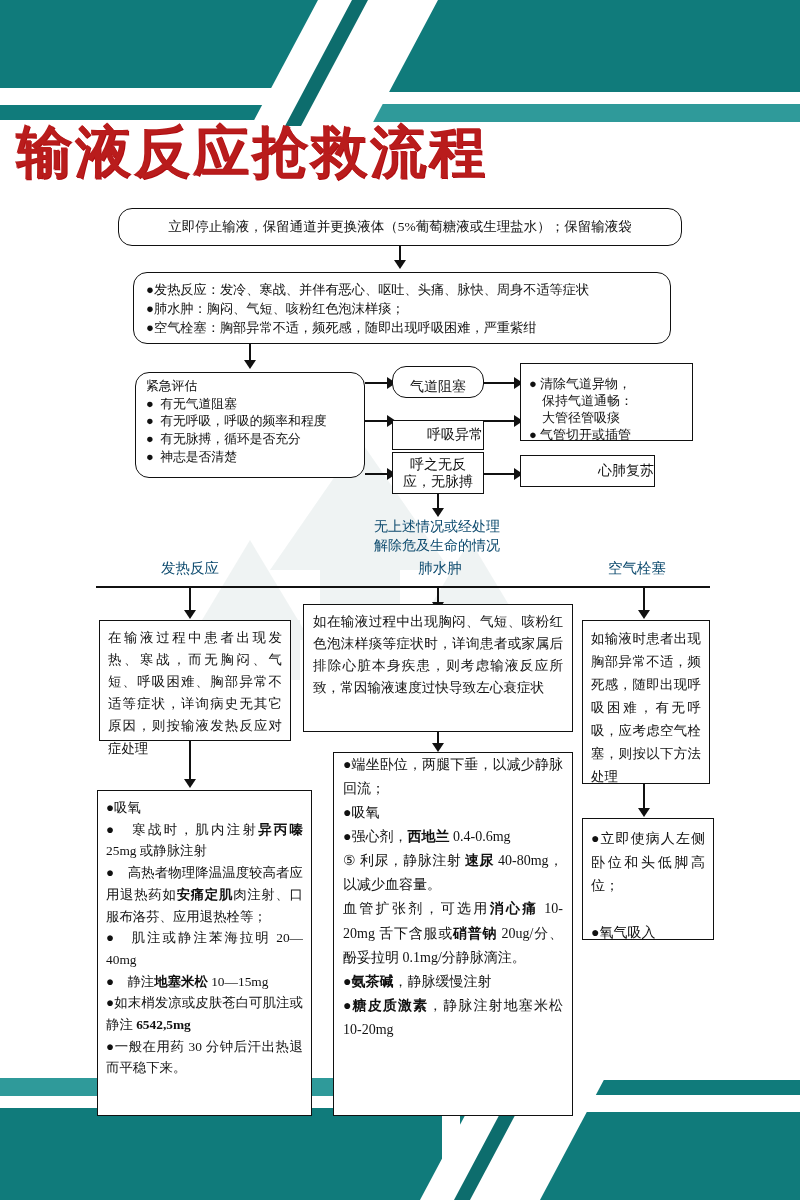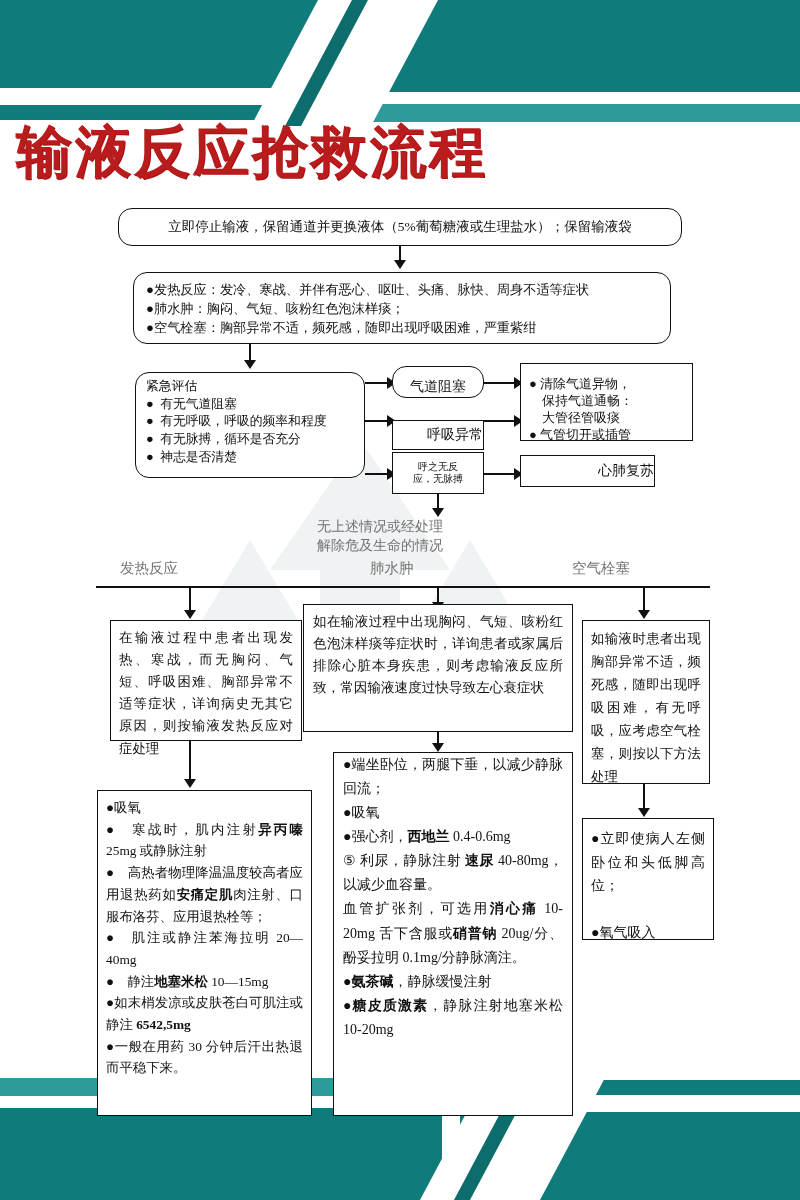--- a/index.html
+++ b/index.html
@@ -53,21 +53,21 @@
     font-size:56px;font-weight:bold;color:#b91c1c;letter-spacing:3px;
     line-height:1;
     text-shadow:1px 1px 0 #b00d12;
   }
 
   .box{position:absolute;box-sizing:border-box;background:#fff;border:1.6px solid #111;
        color:#111;font-size:13.2px;line-height:1.45;}
   .box.round{border-radius:14px;}
   .box.pad{padding:6px 9px;}
 
-  .plain{position:absolute;color:#737373;font-size:13.5px;line-height:1.4;}
+  .plain{position:absolute;color:#0c4a6e;font-size:13.5px;line-height:1.4;text-align:center;}
 
   .bl{display:block;}
 
   
   .vline{position:absolute;width:2px;background:#111;}
   .hline{position:absolute;height:2px;background:#111;}
   .arrow-d{position:absolute;width:0;height:0;border-left:6px solid transparent;
            border-right:6px solid transparent;border-top:9px solid #111;}
   .arrow-r{position:absolute;width:0;height:0;border-top:6px solid transparent;
            border-bottom:6px solid transparent;border-left:9px solid #111;}
@@ -137,21 +137,21 @@
   <div class="arrow-r" style="left:387px;top:468px;"></div>
 
   <div class="box round" style="left:392px;top:366px;width:92px;height:32px;display:flex;align-items:flex-end;justify-content:center;font-size:14px;">
     <span>气道阻塞</span>
   </div>
 
   <div class="box" style="left:392px;top:406px;width:92px;height:30px;display:flex;align-items:center;justify-content:flex-end;font-size:14px;margin-top:14px;">
     <span>呼吸异常</span>
   </div>
 
-  <div class="box" style="left:392px;top:452px;width:92px;height:42px;display:flex;flex-direction:column;align-items:center;justify-content:center;font-size:10px;line-height:1.25;">
+  <div class="box" style="left:392px;top:452px;width:92px;height:42px;display:flex;flex-direction:column;align-items:center;justify-content:center;font-size:14px;line-height:1.25;">
     <span>呼之无反</span>
     <span>应，无脉搏</span>
   </div>
 
   <div class="hline" style="left:484px;top:382px;width:32px;"></div>
   <div class="arrow-r" style="left:514px;top:377px;"></div>
   <div class="hline" style="left:484px;top:420px;width:32px;"></div>
   <div class="arrow-r" style="left:514px;top:415px;"></div>
   <div class="hline" style="left:484px;top:473px;width:32px;"></div>
   <div class="arrow-r" style="left:514px;top:468px;"></div>
@@ -179,21 +179,21 @@
   <div class="plain" style="left:572px;top:558px;width:130px;font-size:14.5px;">空气栓塞</div>
 
   <div class="hline" style="left:96px;top:586px;width:614px;"></div>
   <div class="vline" style="left:189px;top:586px;height:28px;"></div>
   <div class="arrow-d" style="left:184px;top:610px;"></div>
   <div class="vline" style="left:437px;top:586px;height:20px;"></div>
   <div class="arrow-d" style="left:432px;top:602px;"></div>
   <div class="vline" style="left:643px;top:586px;height:28px;"></div>
   <div class="arrow-d" style="left:638px;top:610px;"></div>
 
-  <div class="box" style="left:110px;top:620px;width:192px;height:121px;padding:6px 8px;font-size:13.4px;line-height:1.65;text-align:justify;">
+  <div class="box" style="left:99px;top:620px;width:192px;height:121px;padding:6px 8px;font-size:13.4px;line-height:1.65;text-align:justify;">
     <span>在输液过程中患者出现发热、寒战，而无胸闷、气短、呼吸困难、胸部异常不适等症状，详询病史无其它原因，则按输液发热反应对症处理</span>
   </div>
   <div class="vline" style="left:189px;top:741px;height:42px;"></div>
   <div class="arrow-d" style="left:184px;top:779px;"></div>
 
   <div class="box" style="left:97px;top:790px;width:215px;height:326px;padding:6px 8px;font-size:13.4px;line-height:1.62;text-align:justify;">
     <span>●吸氧<br>●　寒战时，肌内注射<b>异丙嗪</b> 25mg 或静脉注射<br>●　高热者物理降温温度较高者应用退热药如<b>安痛定肌</b>肉注射、口服布洛芬、应用退热栓等；<br>●　肌注或静注苯海拉明 20—40mg<br>●　静注<b>地塞米松</b> 10—15mg<br>●如末梢发凉或皮肤苍白可肌注或静注 <b>6542,5mg</b><br>●一般在用药 30 分钟后汗出热退而平稳下来。</span>
   </div>
 
   <div class="box" style="left:303px;top:604px;width:270px;height:128px;padding:6px 9px;font-size:13.6px;line-height:1.62;text-align:justify;">

